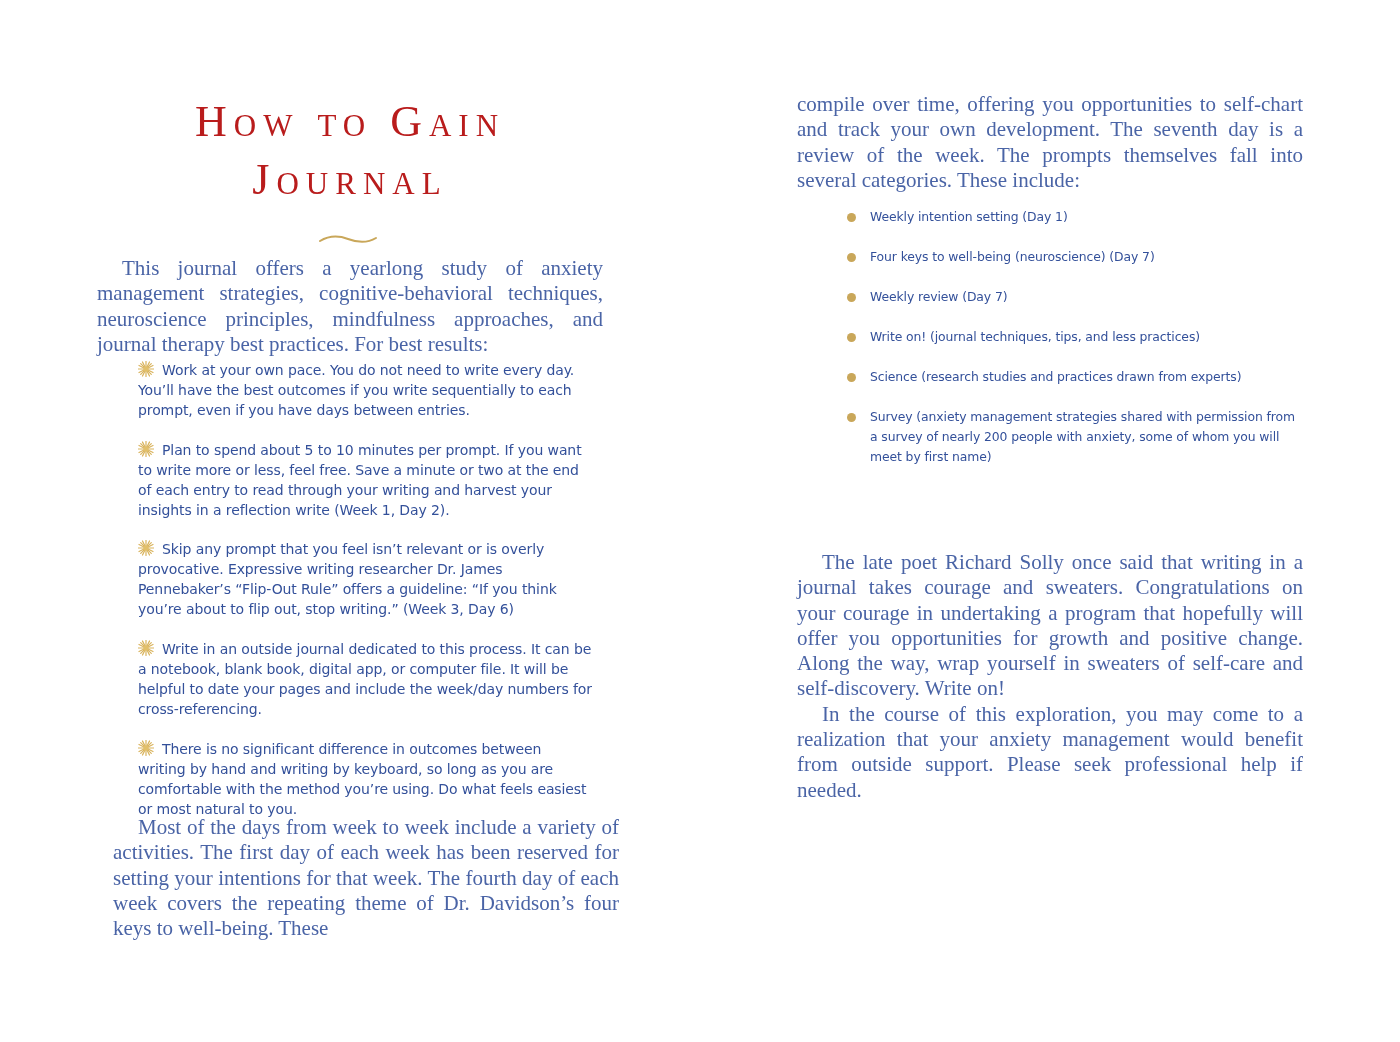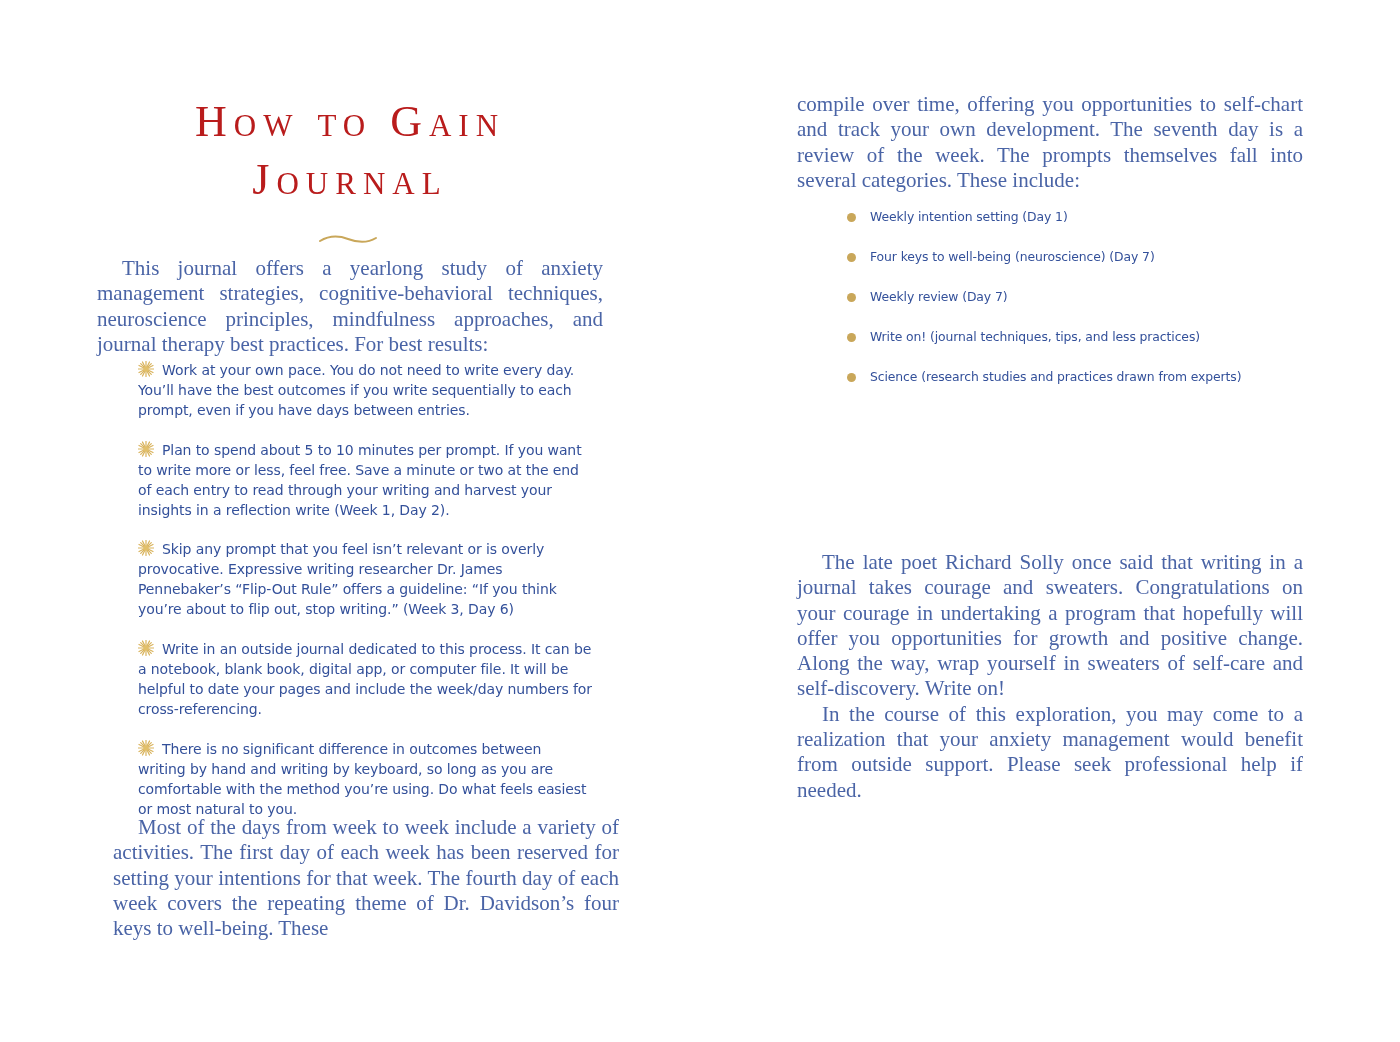--- a/index.html
+++ b/index.html
@@ -174,19 +174,20 @@
 
 <div class="page page-right">
   <p class="serif-p cont">compile over time, offering you opportunities to self-chart and track your own development. The seventh day is a review of the week. The prompts themselves fall into several categories. These include:</p>
 
   <ul class="cats">
     <li class="cat"><span class="dot"></span><span>Weekly intention setting (Day 1)</span></li>
     <li class="cat"><span class="dot"></span><span>Four keys to well-being (neuroscience) (Day 7)</span></li>
     <li class="cat"><span class="dot"></span><span>Weekly review (Day 7)</span></li>
     <li class="cat"><span class="dot"></span><span>Write on! (journal techniques, tips, and less practices)</span></li>
     <li class="cat"><span class="dot"></span><span>Science (research studies and practices drawn from experts)</span></li>
+    <li class="cat"><span class="dot"></span><span>Survey (anxiety management strategies shared with permission from a survey of nearly 200 people with anxiety, some of whom you will meet by first name)</span></li>
   </ul>
 
   <div class="closing-right">
     <p class="serif-p indent">The late poet Richard Solly once said that writing in a journal takes courage and sweaters. Congratulations on your courage in undertaking a program that hopefully will offer you opportunities for growth and positive change. Along the way, wrap yourself in sweaters of self-care and self-discovery. Write on!</p>
     <p class="serif-p indent">In the course of this exploration, you may come to a realization that your anxiety management would benefit from outside support. Please seek professional help if needed.</p>
   </div>
 </div>
 
 </body></html>

